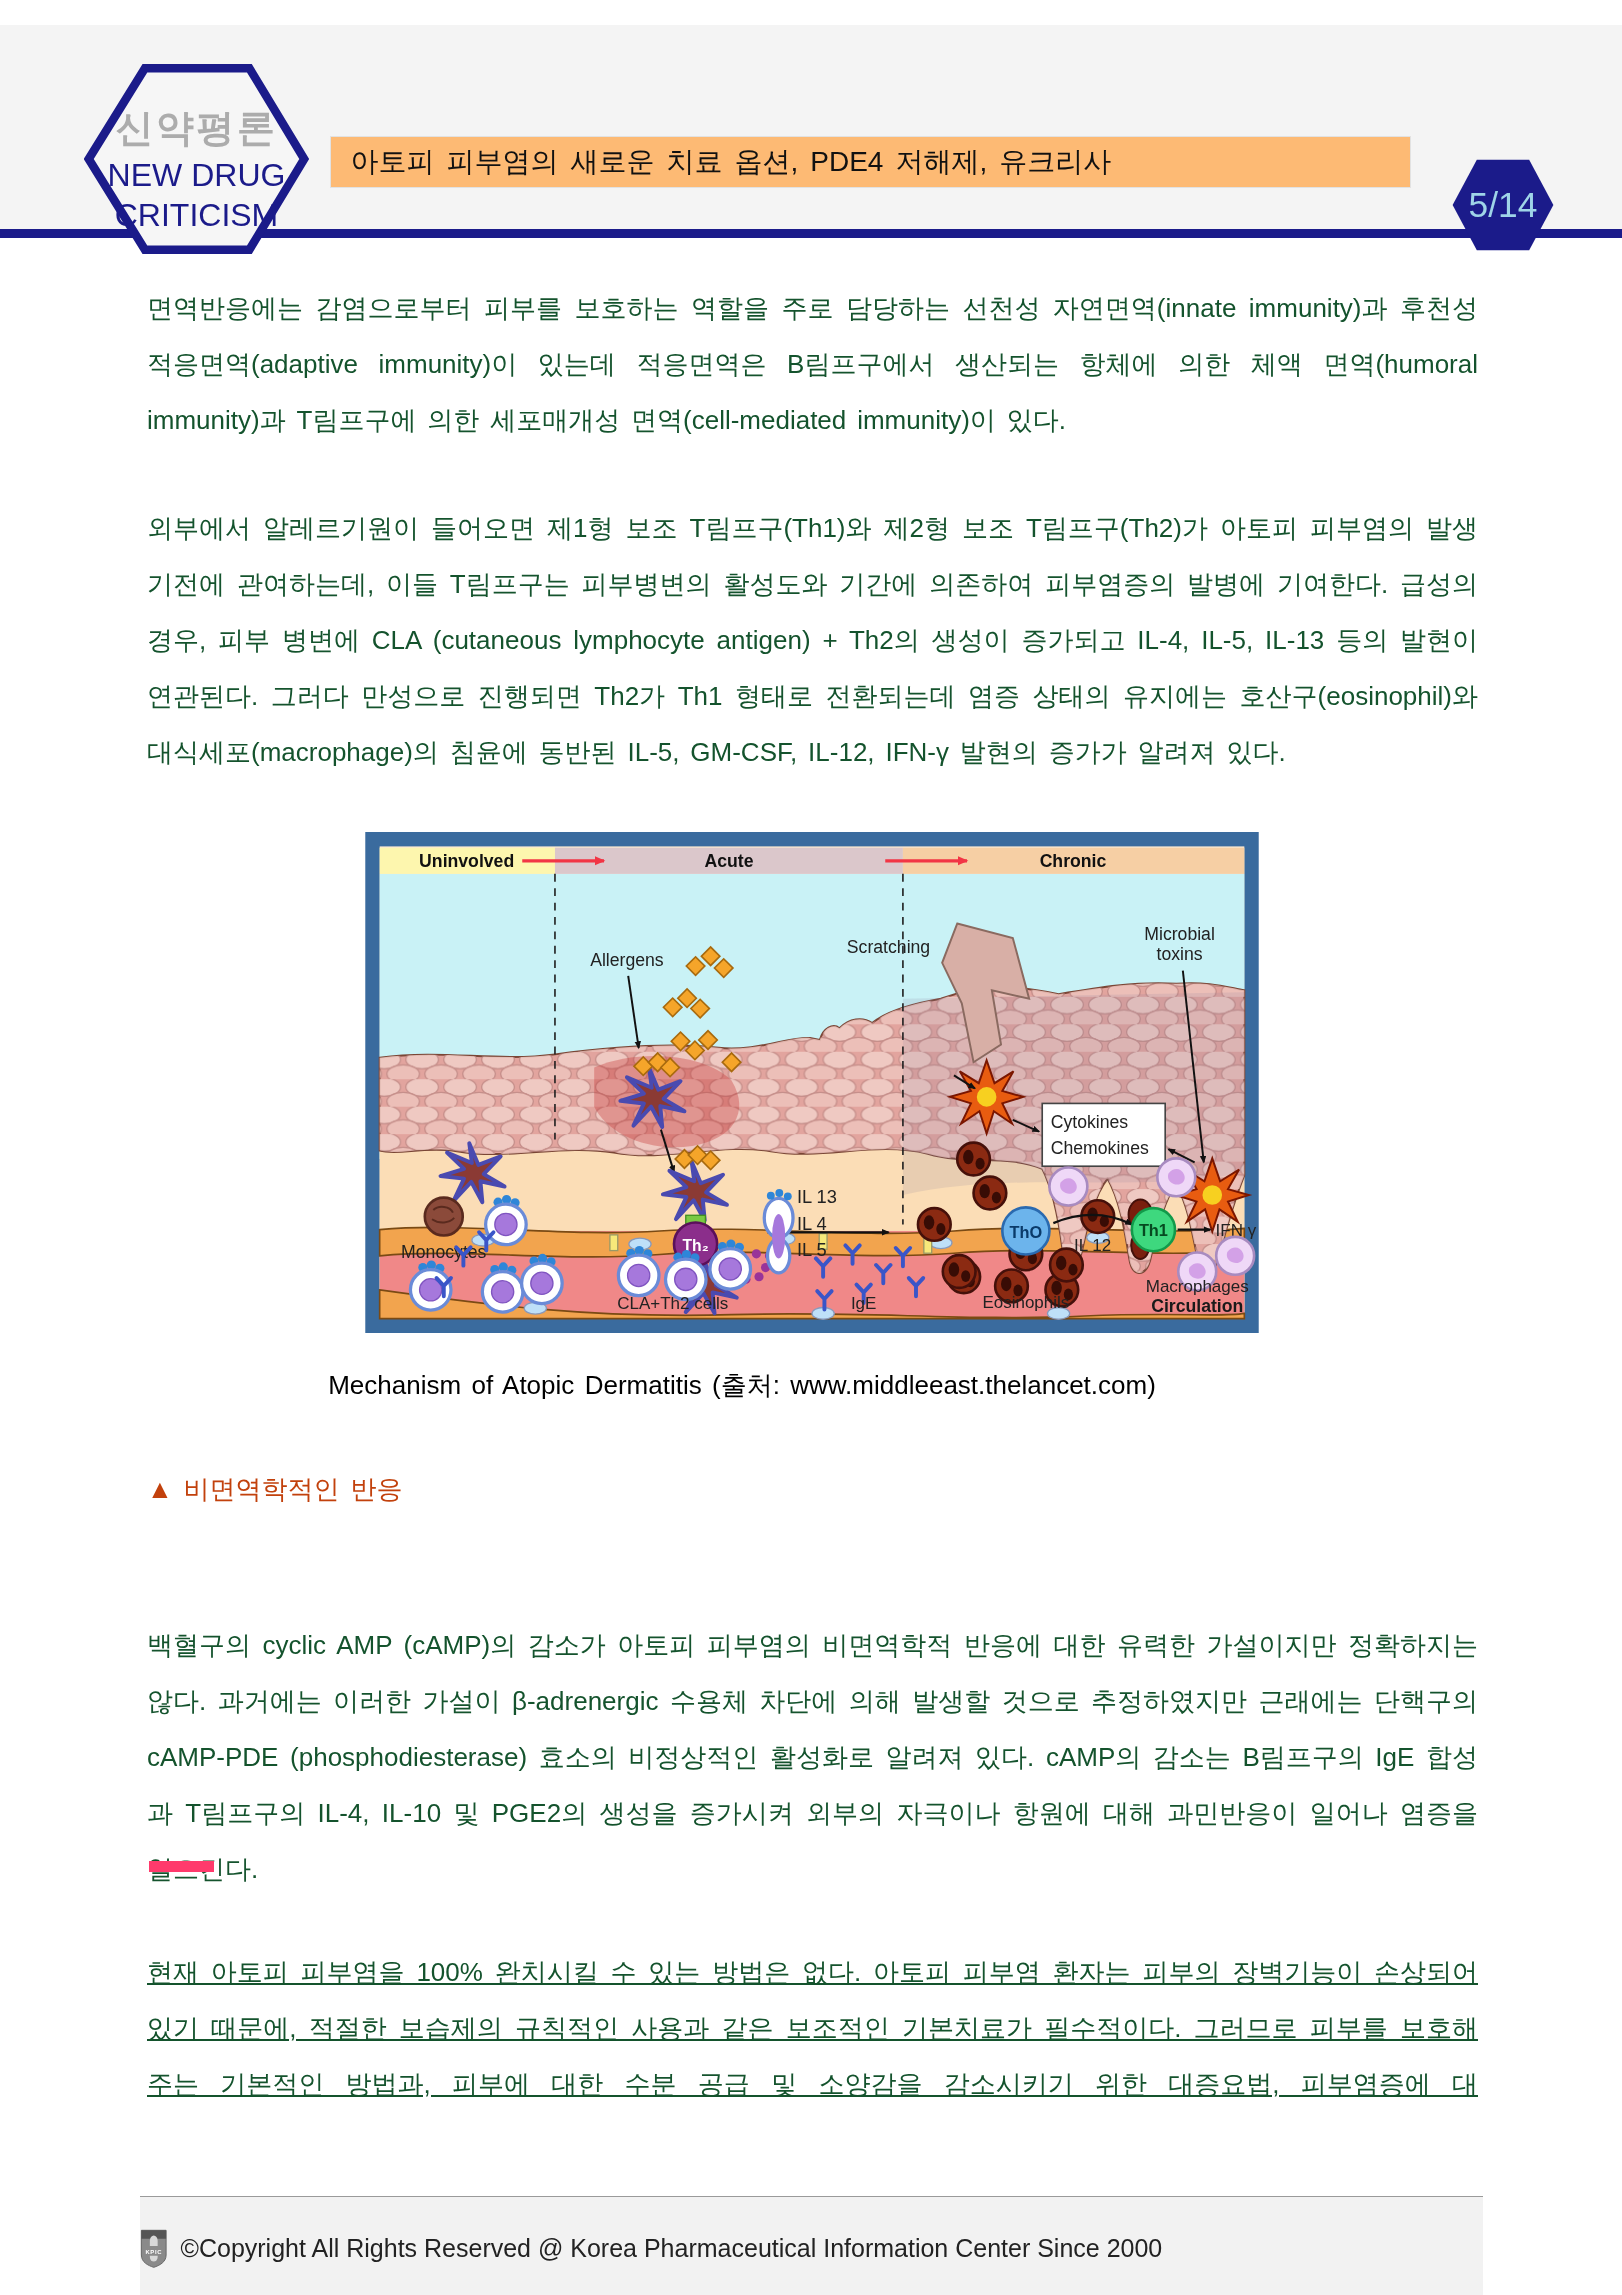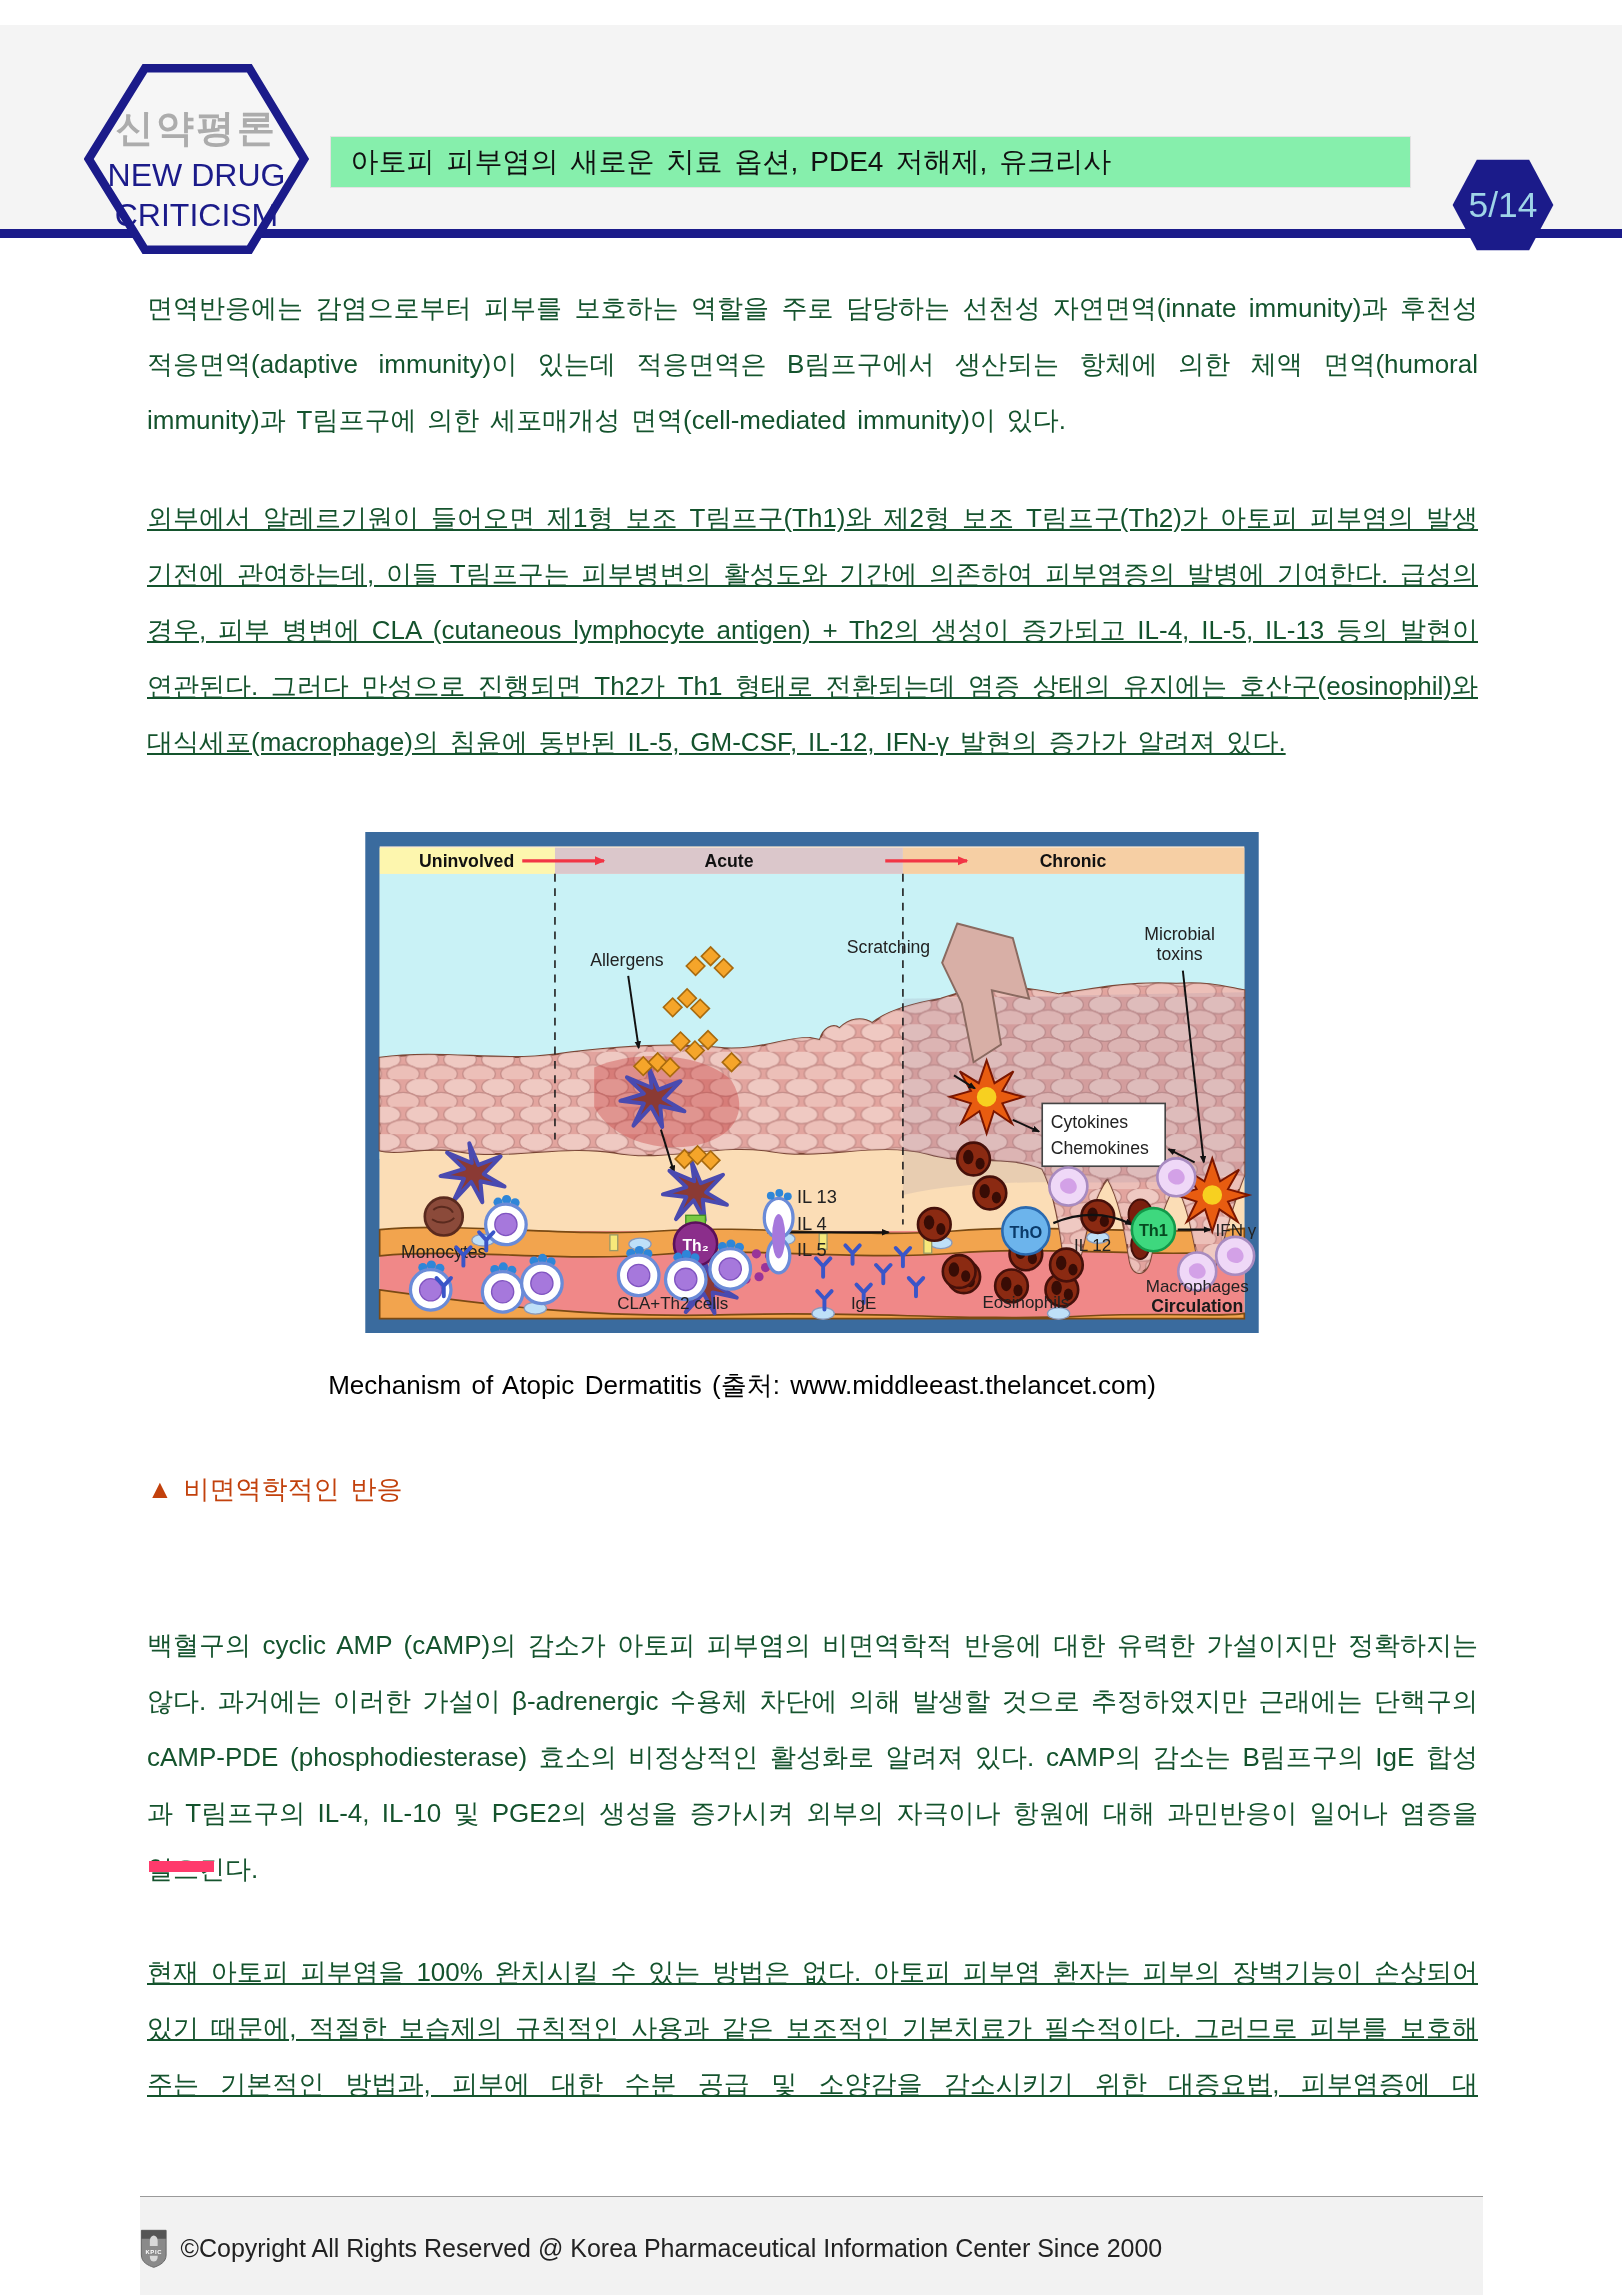--- a/index.html
+++ b/index.html
@@ -4,31 +4,31 @@
 <style>
   html,body{margin:0;padding:0;background:#fff;}
   *{box-sizing:border-box;}
   body{font-family:"Liberation Sans","DejaVu Sans",sans-serif;}
   .page{position:relative;width:1623px;height:2295px;background:#ffffff;overflow:hidden;margin-top:25px;}
 
   
   .header-bg{position:absolute;left:0;top:0;width:1623px;height:204px;background:#f4f4f4;}
   .navy-line{position:absolute;left:0;top:204px;width:1623px;height:8.5px;background:#1b1b8a;}
   .logo-hex{position:absolute;left:84px;top:38px;width:225px;height:192px;}
-  .title-box{position:absolute;left:330px;top:111px;width:1081px;height:52px;background:#86efac;
+  .title-box{position:absolute;left:330px;top:111px;width:1081px;height:52px;background:#fdba74;
              border:0.7px solid #e2e2e2;display:flex;align-items:center;padding-left:19.6px;}
   .title-box .t{font-size:28px;color:#111;letter-spacing:0;word-spacing:0.15em;}
   .page-hex{position:absolute;left:1450px;top:132px;width:106px;height:96px;}
 
   
   .para{position:absolute;left:147px;width:1331px;font-size:26px;line-height:56px;
         color:#14532d;text-align:justify;word-spacing:0.14em;}
   .para.last-just{text-align-last:justify;}
   .p1{top:255px;}
-  .p2{top:465px;text-decoration:underline;}
+  .p2{top:475px;}
   .p3{top:1592px;}
   .p4{top:1919px;text-decoration:underline;}
 
   .caption{position:absolute;left:0;top:1343px;width:1484px;text-align:center;
            font-size:26px;color:#000;word-spacing:0.12em;}
   .sec-head{position:absolute;left:147px;top:1447px;font-size:26px;color:#c2410c;word-spacing:0.14em;}
 
   .pink-dash{position:absolute;left:149px;top:1836px;width:65px;height:10.5px;background:#ff3a6c;}
   .pink-head{position:absolute;left:149px;top:1858px;font-size:36px;font-weight:bold;
              color:#ff3a6c;word-spacing:0.14em;}

